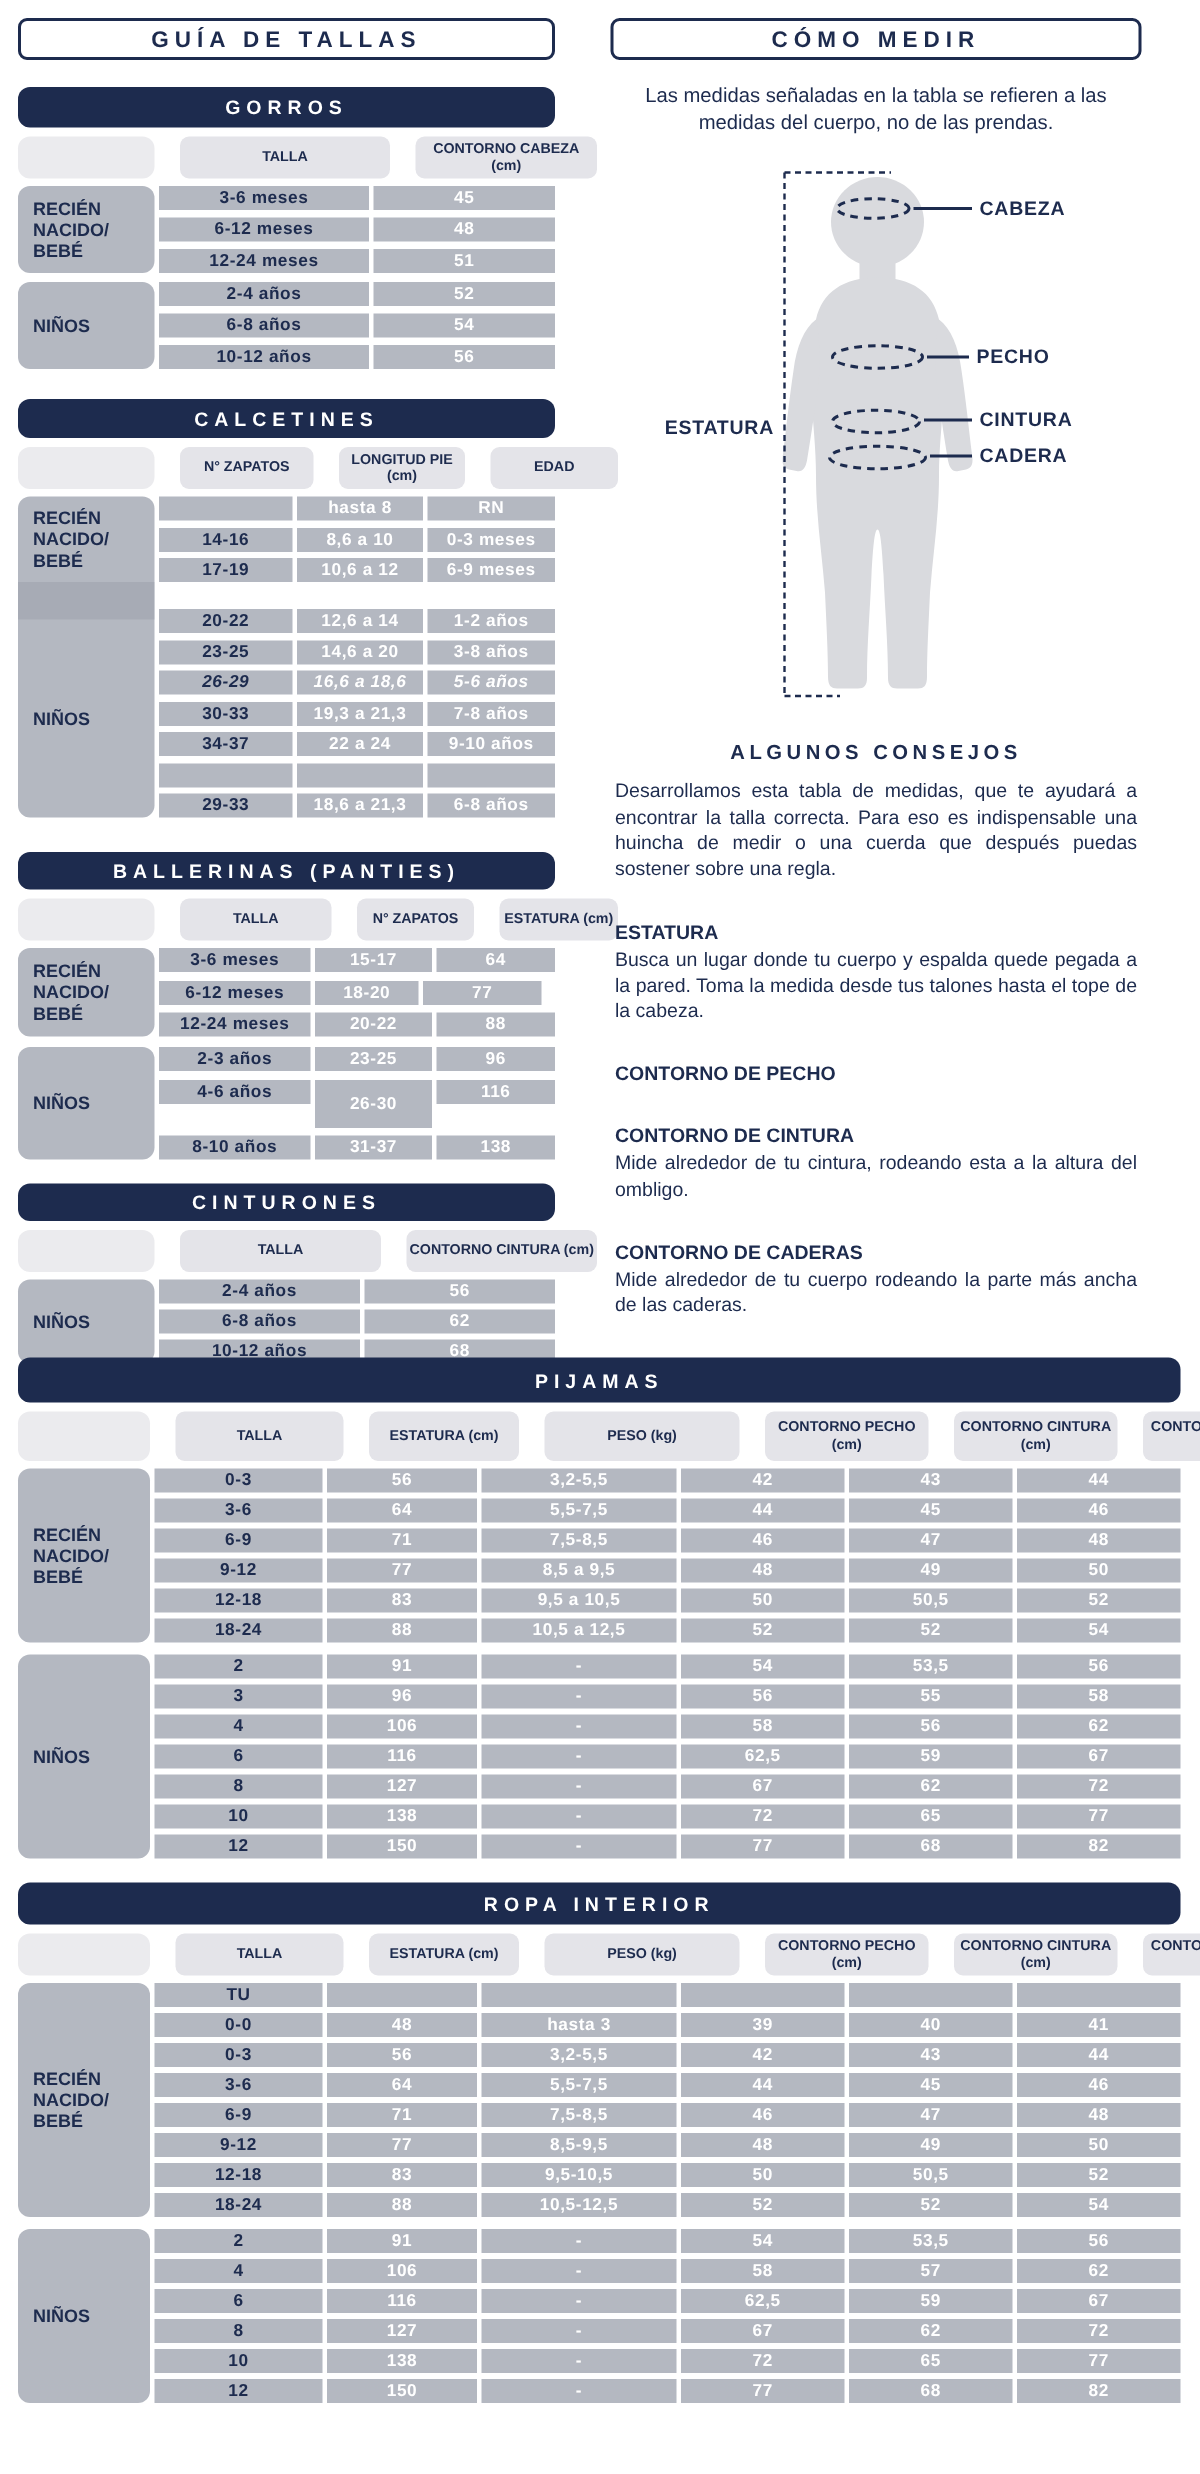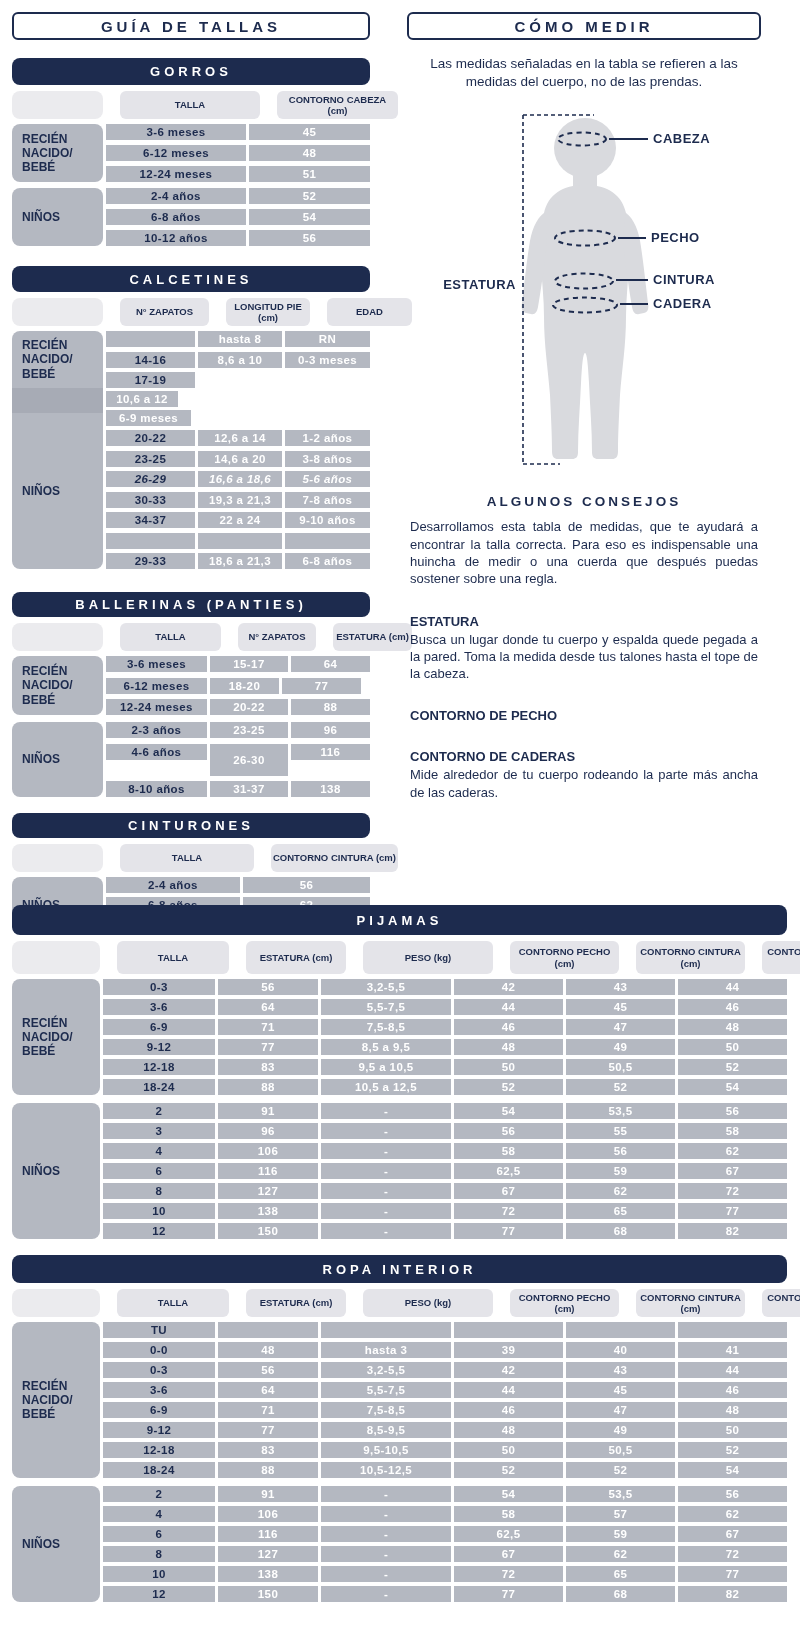--- a/index.html
+++ b/index.html
@@ -132,23 +132,23 @@
               <div class="trow" style="margin-bottom: 4.5px;">
                 <div class="tcell c0" style="width: 89px; height: 16px;"></div>
                 <div class="tcell" style="width: 84px; height: 16px;">hasta 8</div>
                 <div class="tcell" style="width: 85px; height: 16px;">RN</div>
               </div>
               <div class="trow" style="margin-bottom: 4.5px;">
                 <div class="tcell c0" style="width: 89px; height: 16px;">14-16</div>
                 <div class="tcell" style="width: 84px; height: 16px;">8,6 a 10</div>
                 <div class="tcell" style="width: 85px; height: 16px;">0-3 meses</div>
               </div>
-              <div class="trow" style="margin-bottom: 4px; flex-direction: column;">
+              <div class="trow" style="margin-bottom: 18px;">
                 <div class="tcell c0" style="width: 89px; height: 16px;">17-19</div>
-                <div class="tcell" style="width: 72px; height: 16px;">10,6 a 12</div>
+                <div class="tcell" style="width: 84px; height: 16px;">10,6 a 12</div>
                 <div class="tcell" style="width: 85px; height: 16px;">6-9 meses</div>
               </div>
               <div class="trow" style="margin-bottom: 4.5px;">
                 <div class="tcell c0" style="width: 89px; height: 16px;">20-22</div>
                 <div class="tcell" style="width: 84px; height: 16px;">12,6 a 14</div>
                 <div class="tcell" style="width: 85px; height: 16px;">1-2 años</div>
               </div>
               <div class="trow" style="margin-bottom: 4.5px;">
                 <div class="tcell c0" style="width: 89px; height: 16px;">23-25</div>
                 <div class="tcell" style="width: 84px; height: 16px;">14,6 a 20</div>
@@ -319,20 +319,24 @@
   <div class="body-text">Desarrollamos esta tabla de medidas, que te ayudará a encontrar la talla correcta. Para eso es indispensable una huincha de medir o una cuerda que después puedas sostener sobre una regla.</div>
 
   <div class="tip">
     <div class="tip-title">ESTATURA</div>
     <div class="tip-text">Busca un lugar donde tu cuerpo y espalda quede pegada a la pared. Toma la medida desde tus talones hasta el tope de la cabeza.</div>
   </div>
   <div class="tip">
     <div class="tip-title">CONTORNO DE PECHO</div>
   </div>
   <div class="tip">
+    <div class="tip-title">CONTORNO DE CINTURA</div>
+    <div class="tip-text">Mide alrededor de tu cintura, rodeando esta a la altura del ombligo.</div>
+  </div>
+  <div class="tip">
     <div class="tip-title">CONTORNO DE CADERAS</div>
     <div class="tip-text">Mide alrededor de tu cuerpo rodeando la parte más ancha de las caderas.</div>
   </div>
 </div>
 
 <div id="bottom-col">
     <div class="table-block" style="margin-top: 0px;">
       <div class="section-bar" style="height: 30px;">PIJAMAS</div>
       <div class="thead">
         <div class="corner" style="width: 88px; height: 33px;"></div>

